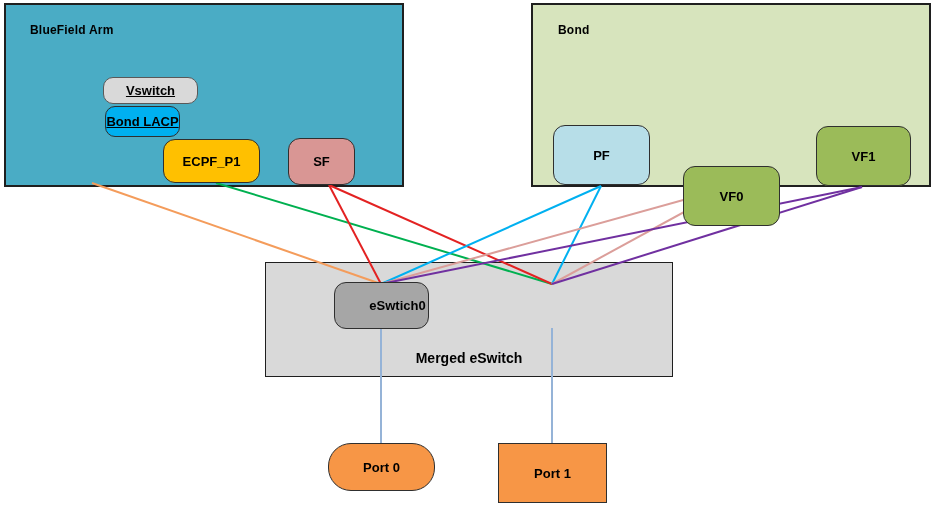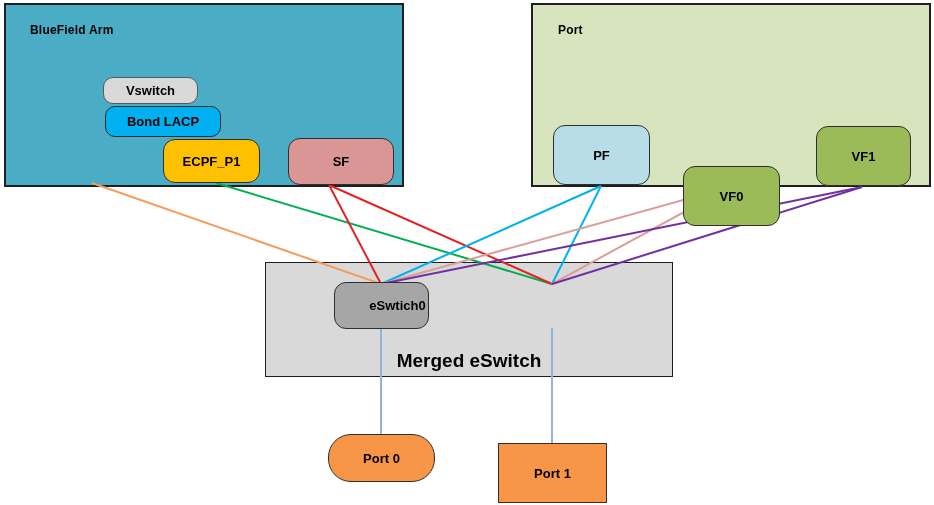--- a/index.html
+++ b/index.html
@@ -14,38 +14,38 @@
   }
   .region-title{
     position:absolute;font-weight:bold;font-size:12px;letter-spacing:.2px;
   }
   .edges-layer{position:absolute;left:0;top:0;z-index:2;pointer-events:none;}
   .node{
     position:absolute;display:flex;align-items:center;justify-content:center;
     font-weight:bold;font-size:13px;border:1.6px solid #2f2f2f;
     border-radius:12px;box-sizing:border-box;z-index:3;text-align:center;
   }
-  .node.small-radius{border-radius:10px;}
+  .node.small-radius{border-radius:10px;text-decoration:underline;}
   .node.square{border-radius:0;}
   .merged-label{
     position:absolute;left:0;right:0;top:87px;text-align:center;
-    font-weight:bold;font-size:19px;z-index:3;
+    font-weight:bold;font-size:14px;z-index:3;
   }
 </style>
 </head>
 <body>
 
 <div class="canvas">
 
   <div class="region" style="left: 4px; top: 3px; width: 400px; height: 184px; background-color: rgb(74, 172, 197);">
     <span class="region-title" style="left:24px;top:18px;">BlueField Arm</span>
   </div>
 
   <div class="region" style="left: 531px; top: 3px; width: 400px; height: 184px; background-color: rgb(215, 228, 189);">
-    <span class="region-title" style="left:25px;top:18px;">Port</span>
+    <span class="region-title" style="left:25px;top:18px;">Bond</span>
   </div>
 
   <div class="region" style="left: 265px; top: 262px; width: 408px; height: 115px; border-width: 1.6px; background-color: rgb(217, 217, 217);">
     <span class="merged-label">Merged eSwitch</span>
   </div>
 
   <svg class="edges-layer" width="934" height="505" viewBox="0 0 934 505">
     <line x1="92" y1="183" x2="381" y2="284" stroke-width="2" stroke="#F49C5B"></line>
     <line x1="216" y1="183" x2="552" y2="284" stroke-width="2" stroke="#00B050"></line>
     <line x1="329" y1="185" x2="381" y2="284" stroke-width="2" stroke="#E32222"></line>
@@ -57,51 +57,51 @@
     <line x1="862" y1="187" x2="381" y2="284" stroke-width="2" stroke="#7030A0"></line>
     <line x1="862" y1="187" x2="552" y2="284" stroke-width="2" stroke="#7030A0"></line>
     <line x1="381" y1="328" x2="381" y2="443" stroke-width="2" stroke="#95B3D7"></line>
     <line x1="552" y1="328" x2="552" y2="443" stroke-width="2" stroke="#95B3D7"></line>
   </svg>
 
   <div class="node small-radius" style="left: 103px; top: 77px; width: 95px; height: 27px; border-color: rgb(89, 89, 89); background-color: rgb(217, 217, 217);">
     <span>Vswitch</span>
   </div>
 
-  <div class="node small-radius" style="left: 105px; top: 106px; width: 116px; height: 31px; background-color: rgb(0, 176, 240);">
+  <div class="node small-radius" style="left: 105px; top: 106px; width: 75px; height: 31px; background-color: rgb(0, 176, 240);">
     <span>Bond LACP</span>
   </div>
 
 
   <div class="node" style="left: 163px; top: 139px; width: 97px; height: 44px; background-color: rgb(255, 192, 0);">
     <span>ECPF_P1</span>
   </div>
 
-  <div class="node" style="left: 288px; top: 138px; width: 106px; height: 47px; background-color: rgb(217, 150, 148);">
+  <div class="node" style="left: 288px; top: 138px; width: 67px; height: 47px; background-color: rgb(217, 150, 148);">
     <span>SF</span>
   </div>
 
   <div class="node" style="left: 553px; top: 125px; width: 97px; height: 60px; background-color: rgb(183, 222, 232);">
     <span>PF</span>
   </div>
 
   <div class="node" style="left: 683px; top: 126px; width: 97px; height: 60px; background-color: rgb(155, 187, 89); margin-top: 40px;">
     <span>VF0</span>
   </div>
 
   <div class="node" style="left: 816px; top: 126px; width: 95px; height: 60px; background-color: rgb(155, 187, 89);">
     <span>VF1</span>
   </div>
 
   <div class="node" style="left: 334px; top: 282px; width: 95px; height: 47px; background-color: rgb(166, 166, 166); padding-left: 32px;">
     <span>eSwtich0</span>
   </div>
 
 
-  <div class="node square" style="left: 328px; top: 434px; width: 107px; height: 48px; background-color: rgb(247, 150, 70); border-radius: 23px;">
+  <div class="node square" style="left: 328px; top: 443px; width: 107px; height: 48px; background-color: rgb(247, 150, 70); border-radius: 23px;">
     <span>Port 0</span>
   </div>
 
   <div class="node square" style="left: 498px; top: 443px; width: 109px; height: 60px; background-color: rgb(247, 150, 70);">
     <span>Port 1</span>
   </div>
 
 </div>
 
 </body></html>

